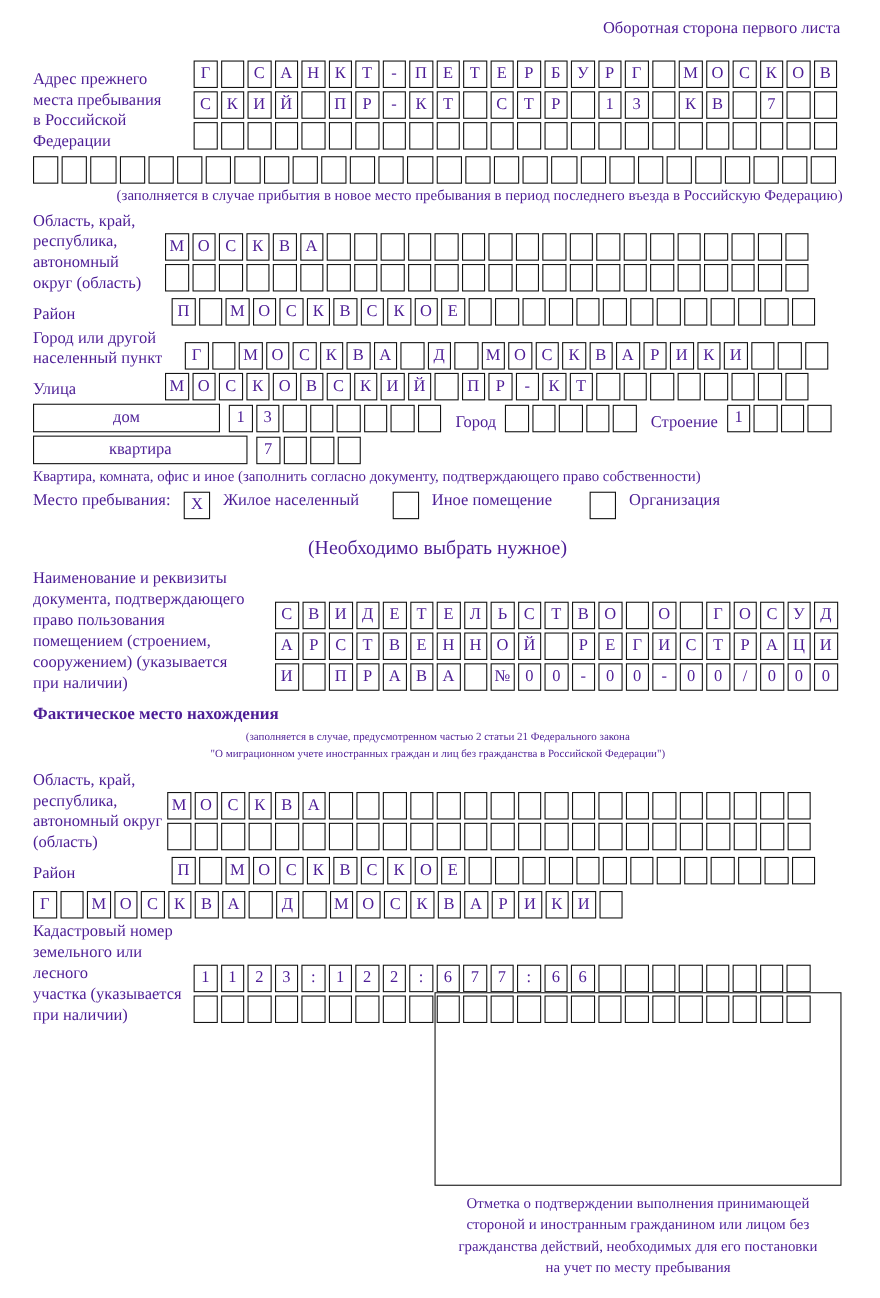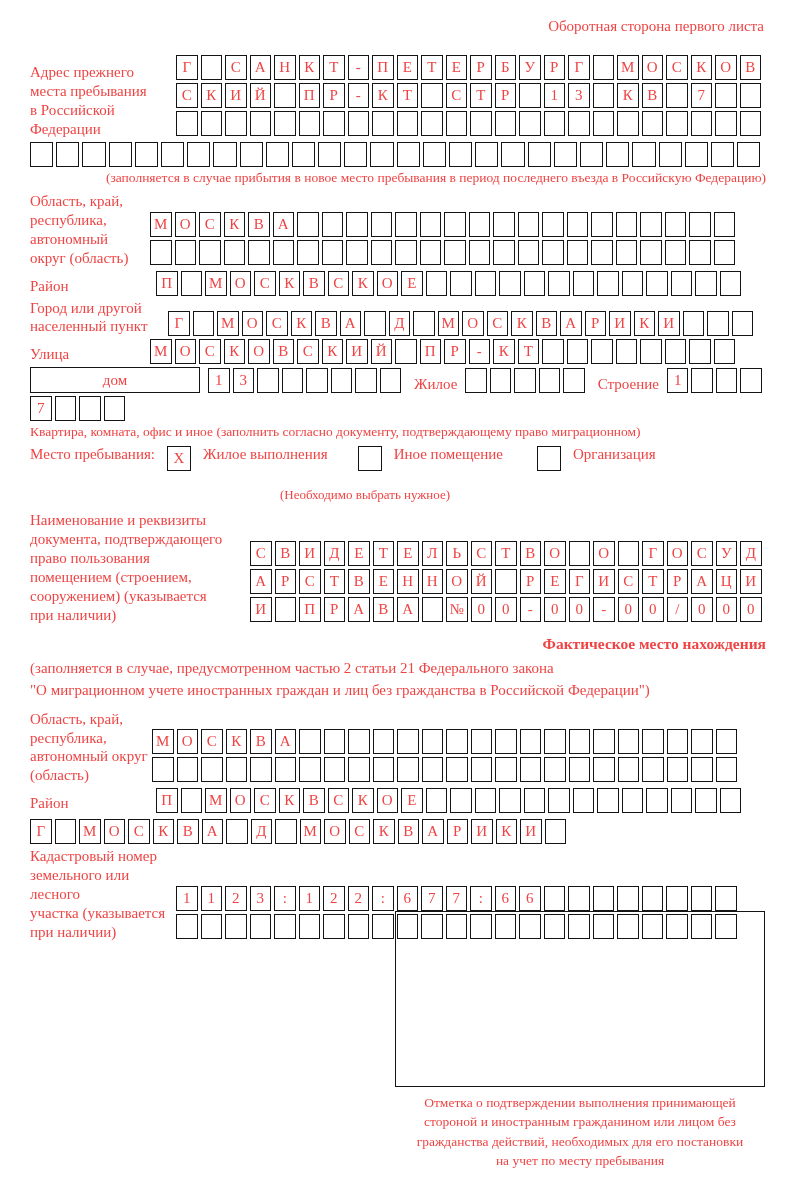--- a/index.html
+++ b/index.html
@@ -1,19 +1,19 @@
 <!DOCTYPE html>
 <html><head>
 <meta charset="utf-8">
 <style>
   * { box-sizing: border-box; }
   html,body { margin:0; padding:0; background:#ffffff; }
   .page {
     width:800px; height:1180px; position:relative; overflow:hidden;
-    background:#ffffff; color:#ef4444;
+    background:#ffffff; color:#4c1d95;
     font-family:"Liberation Serif", serif;
     padding:10px 34px 0 30px;
   }
   .header-note { text-align:right; font-size:15px; margin:8px 2px 20px 0; }
 
   .cells { display:flex; }
   .cell {
     width:21.5px; height:25px; border:1.7px solid #141414; margin-right:3px;
     display:flex; align-items:center; justify-content:center;
     font-size:15px; flex-shrink:0; background:#fff;
@@ -21,37 +21,37 @@
   .cells.wide .cell { width:23.2px; }
   .rowgap { margin-bottom:3px; }
 
   .field { display:flex; align-items:flex-end; margin-bottom:3px; }
   .flabel { font-size:15px; line-height:1.26; white-space:pre-line; flex-shrink:0; }
   .frows > .cells { margin-bottom:3px; }
 
   .caption { font-size:13.5px; }
   .caption.center { text-align:right; }
   .section-title { font-weight:bold; font-size:16.5px; text-align:center; margin:6px 0 8px; }
-  .sub-title { font-weight:bold; font-size:15.5px; text-align:right; margin:10px 0 4px; }
-  .note-lines { font-size:15px; white-space:pre-line; margin-bottom:8px; line-height:1.5; }
+  .sub-title { font-weight:bold; font-size:15.5px; text-align:left; margin:10px 0 4px; }
+  .note-lines { font-size:10px; text-align:center; white-space:pre-line; margin-bottom:8px; line-height:1.5; }
 
   .widebox {
     border:1.7px solid #141414; height:26px; display:flex; align-items:center;
     justify-content:center; font-size:15px; flex-shrink:0; margin-right:8px;
   }
   .housebox { width:170px; }
   .aptbox { width:195px; }
   .inline-label { font-size:15px; margin:3px 8px 0 10px; }
 
   .stay-row { display:flex; align-items:flex-start; font-size:15px; margin:6px 0 2px; }
   .checkbox {
     width:24px; height:25px; border:1.7px solid #141414; margin:0 12px 0 12px;
     display:flex; align-items:center; justify-content:center; font-size:15px; flex-shrink:0;
   }
-  .stay-note { font-size:13px; margin:16px 0 8px 250px; }
+  .stay-note { font-size:18px; margin:16px 0 8px 250px; }
 
   .markbox { width:370px; height:176px; border:1.7px solid #141414; margin:-34px 0 6px 365px; }
   .mark-caption { width:450px; margin-left:325px; text-align:center; font-size:13.5px; white-space:pre-line; line-height:1.45; }
 
   .mb6 { margin-bottom:6px; }
 </style>
 </head>
 <body>
 
 <div class="page">
@@ -334,51 +334,52 @@
     <div class="cells">
         <div class="cell">1</div>
         <div class="cell">3</div>
         <div class="cell"></div>
         <div class="cell"></div>
         <div class="cell"></div>
         <div class="cell"></div>
         <div class="cell"></div>
         <div class="cell"></div>
       </div>
-    <div class="inline-label">Жилое</div>
+    <div class="inline-label">Город</div>
     <div class="cells">
         <div class="cell"></div>
         <div class="cell"></div>
         <div class="cell"></div>
         <div class="cell"></div>
         <div class="cell"></div>
       </div>
     <div class="inline-label">Строение</div>
     <div class="cells">
         <div class="cell">1</div>
         <div class="cell"></div>
         <div class="cell"></div>
         <div class="cell"></div>
       </div>
   </div>
 
   <div class="field">
+    <div class="widebox aptbox">квартира</div>
     <div class="cells">
         <div class="cell">7</div>
         <div class="cell"></div>
         <div class="cell"></div>
         <div class="cell"></div>
       </div>
   </div>
-  <div class="caption mb6">Квартира, комната, офис и иное (заполнить согласно документу, подтверждающему право миграционном)</div>
+  <div class="caption mb6">Квартира, комната, офис и иное (заполнить согласно документу, подтверждающего право собственности)</div>
 
   <div class="stay-row">
     <span>Место пребывания:</span>
     <span class="checkbox">X</span>
-    <span>Жилое выполнения</span>
+    <span>Жилое населенный</span>
     <span class="checkbox" style="margin-left:30px"></span>
     <span>Иное помещение</span>
     <span class="checkbox" style="margin-left:34px"></span>
     <span>Организация</span>
   </div>
   <div class="stay-note">(Необходимо выбрать нужное)</div>
 
   <div class="field mb6">
     <div class="flabel" style="width:220px">Наименование и реквизиты
 документа, подтверждающего

